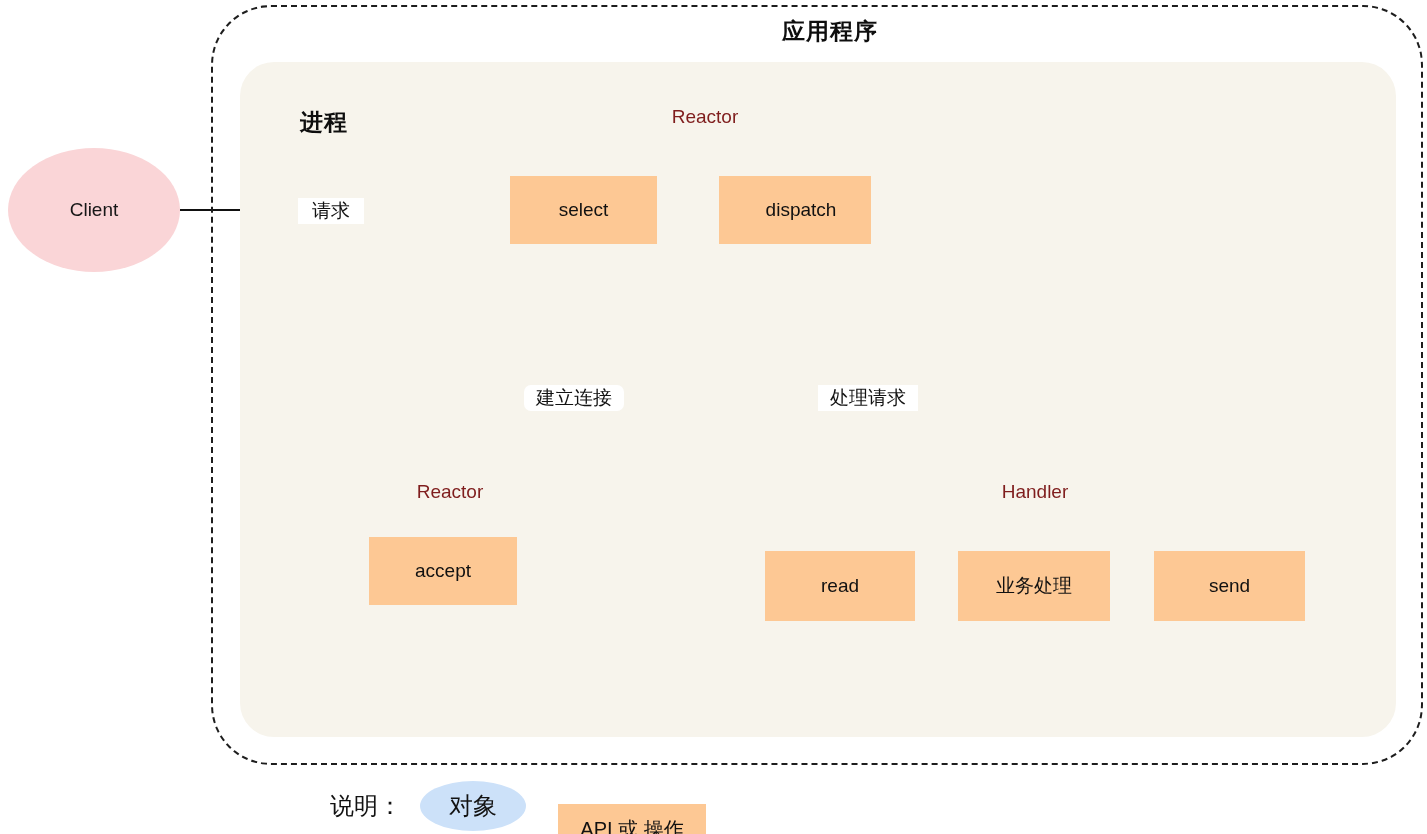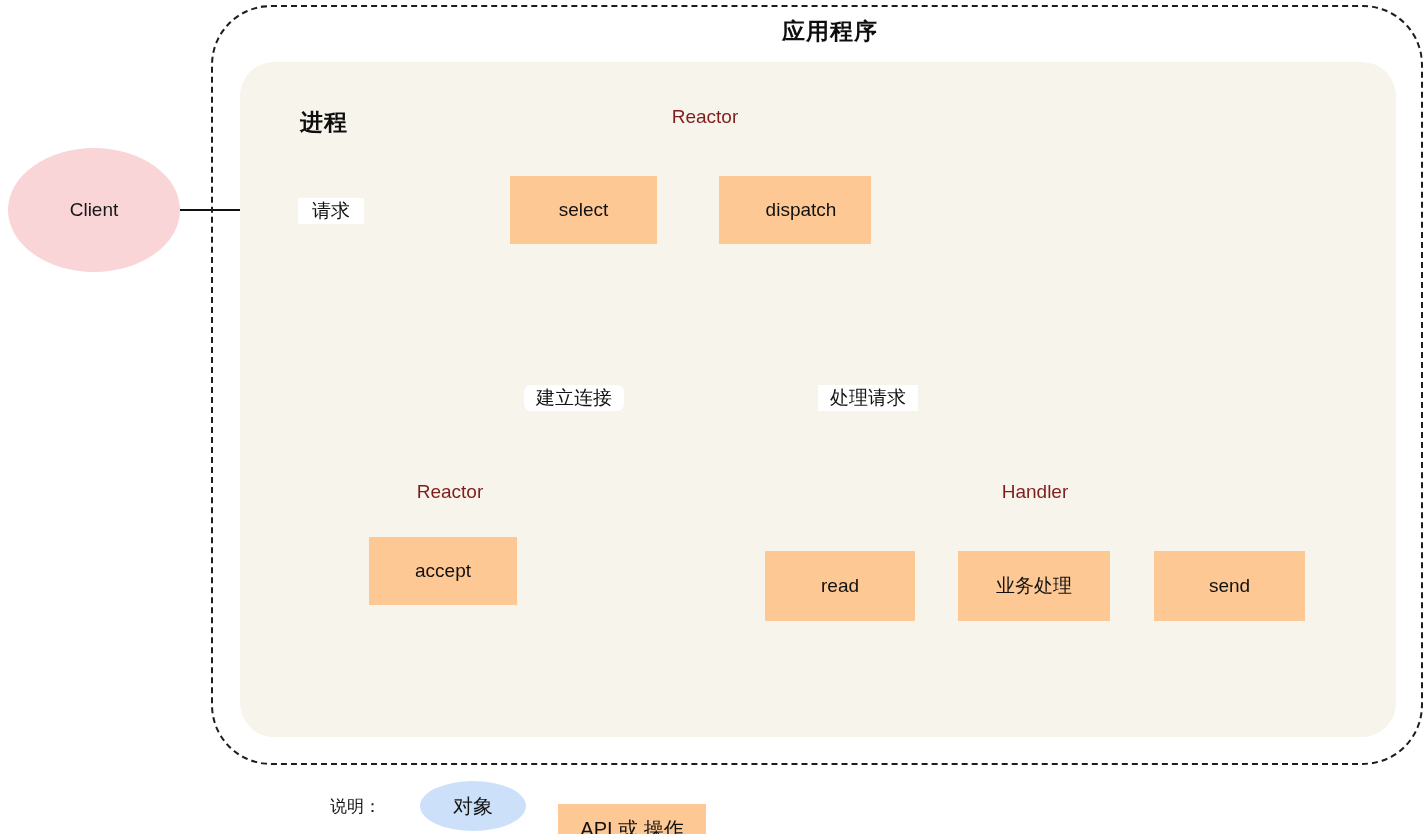--- a/index.html
+++ b/index.html
@@ -126,30 +126,30 @@
     left: 818px; top: 385px; width: 100px;
     background: #ffffff;
   }
 
   
   .legend-label {
     left: 330px;
     top: 790px;
     width: 80px;
     height: 32px;
-    font-size: 17px;
+    font-size: 24px;
     color: #121212;
     justify-content: flex-start;
   }
   .legend-obj-text {
     left: 424px;
     top: 790px;
     width: 98px;
     height: 32px;
-    font-size: 20px;
+    font-size: 24px;
     color: #121212;
   }
   .legend-api-swatch {
     left: 558px;
     top: 781px;
     width: 148px;
     height: 50px;
     background: #fdc894;
     font-size: 20px;
     color: #111111;

